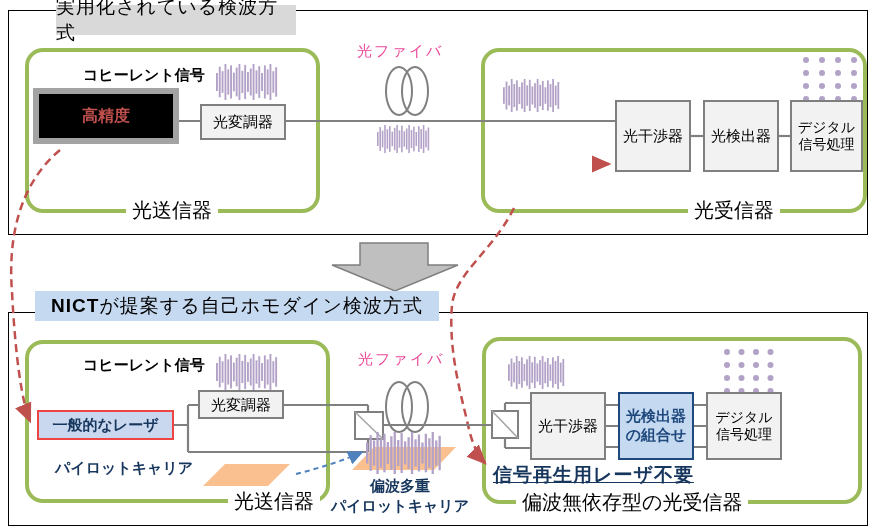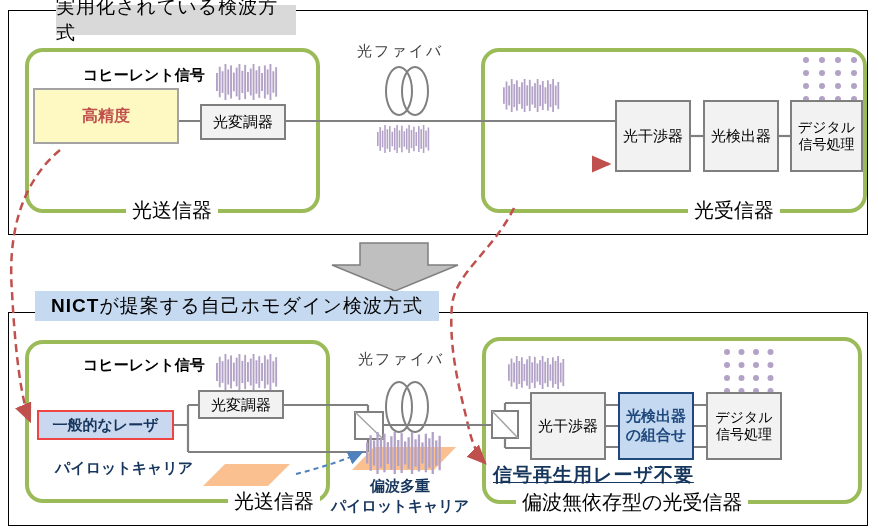--- a/index.html
+++ b/index.html
@@ -4,25 +4,25 @@
 <style>
   html,body{margin:0;padding:0;}
   body{font-family:"Liberation Sans","DejaVu Sans",sans-serif;background:#fff;}
   #canvas{position:relative;width:878px;height:532px;background:#fff;overflow:hidden;}
   .abs{position:absolute;box-sizing:border-box;}
   .frame{border:1.6px solid #000;background:transparent;}
   .sec-title{font-size:19px;color:#000;display:flex;align-items:center;justify-content:center;letter-spacing:1px;}
   .greenbox{border:4px solid #9BBB59;border-radius:18px;background:transparent;}
   .gbox-label{background:#fff;font-size:20px;color:#000;padding:0 6px;white-space:nowrap;line-height:24px;}
   .graybox{background:#F2F2F2;border:2px solid #7F7F7F;color:#000;font-size:15px;display:flex;flex-direction:column;align-items:center;justify-content:center;text-align:center;line-height:1.2;}
-  .redbox{background:#fef9c3;border:2px solid #a3a3a3;color:#C0504D;font-weight:bold;display:flex;flex-direction:column;justify-content:center;line-height:1.25;}
+  .redbox{background:#000000;border:6px solid #a3a3a3;color:#C0504D;font-weight:bold;display:flex;flex-direction:column;justify-content:center;line-height:1.25;}
   .bluebox{background:#C9D8EE;border:2px solid #ef4444;color:#17365D;font-weight:bold;display:flex;align-items:center;justify-content:center;}
   .bluebox2{background:#C5D9F1;border:2.5px solid #1F497D;color:#1F497D;font-size:15px;font-weight:bold;display:flex;flex-direction:column;align-items:center;justify-content:center;line-height:1.25;}
   .boldlbl{font-size:15px;font-weight:bold;color:#000;white-space:nowrap;text-align:right;}
-  .graylbl{font-size:15px;color:#404040;white-space:nowrap;letter-spacing:2px;font-family:Liberation Serif, serif;}
+  .graylbl{font-size:15px;color:#ec4899;white-space:nowrap;letter-spacing:2px;font-family:Liberation Serif, serif;}
   .bluelbl{font-size:15px;font-weight:bold;color:#17365D;white-space:nowrap;}
   .noregen{font-size:19px;font-weight:bold;color:#17365D;text-decoration:underline;white-space:nowrap;letter-spacing:1px;}
   svg{position:absolute;left:0;top:0;}
 </style>
 </head>
 <body>
 
 <div id="canvas">
 
   <div class="abs frame" style="left:8px;top:10px;width:860px;height:225px;"></div>

